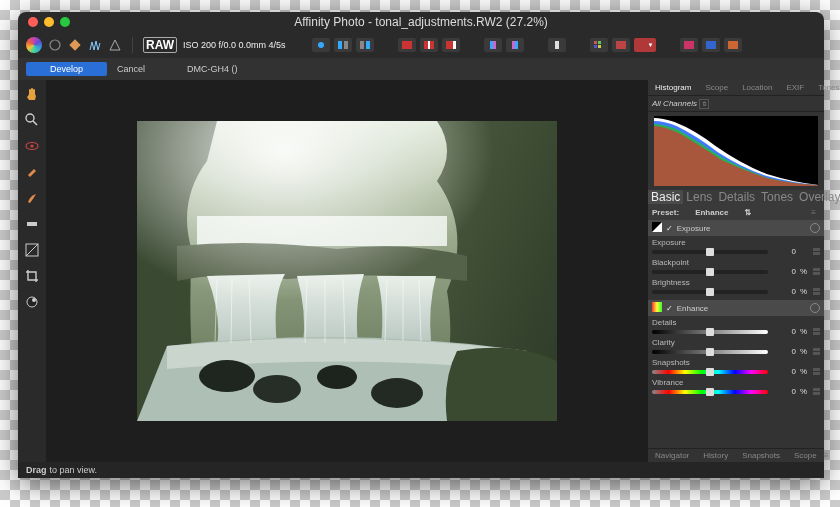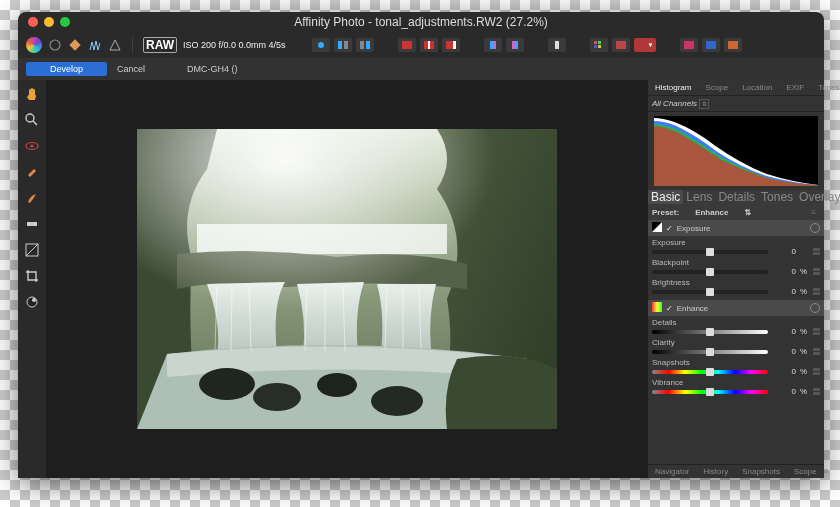--- a/index.html
+++ b/index.html
@@ -508,13 +508,17 @@
         <span style="width:6px"></span>
         <span class="tab">Navigator</span>
         <span class="tab">History</span>
         <span class="tab">Snapshots</span>
         <span class="tab">Scope</span>
         <span style="margin-left:auto; padding-right:4px; color:#777">≡</span>
       </div>
     </div>
   </div>
 
+  <div class="statusbar sr">
+    <span class="b">Drag</span>
+    <span>to pan view.</span>
+  </div>
 </div>
 
 </body></html>

